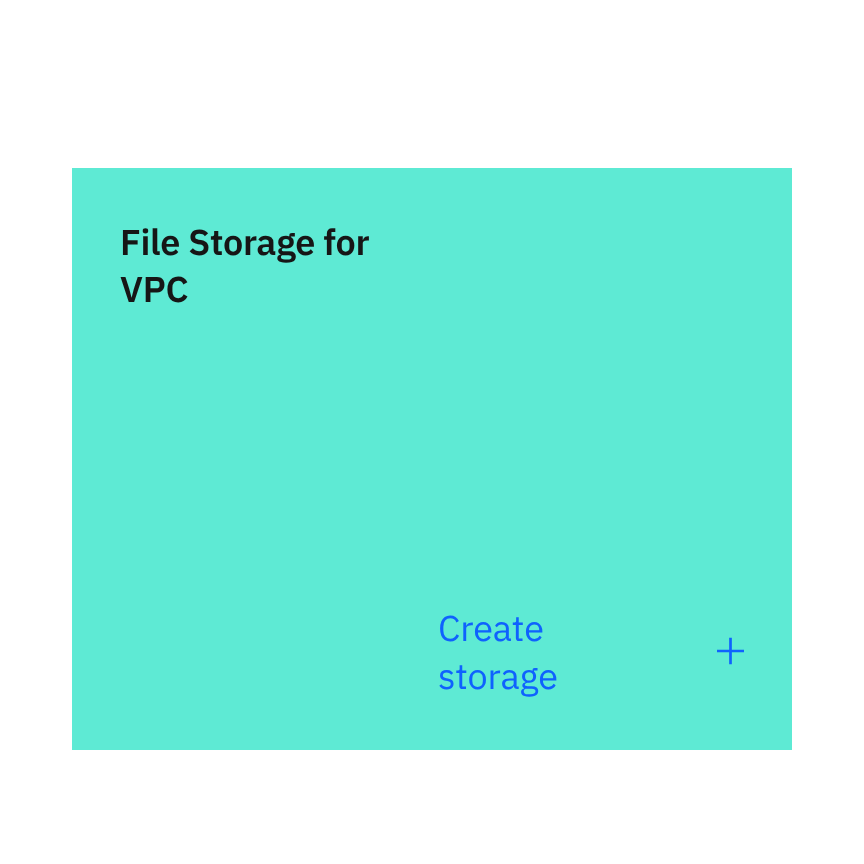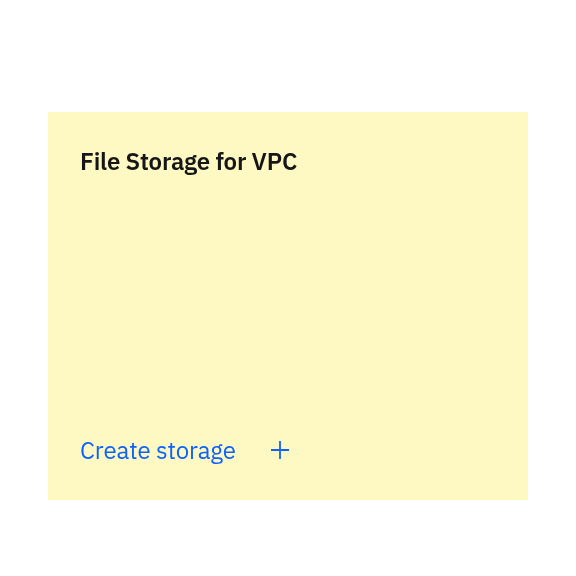--- a/index.html
+++ b/index.html
@@ -13,24 +13,24 @@
       font-family: 'IBM Plex Sans', -apple-system, BlinkMacSystemFont, 'Segoe UI', Helvetica, Arial, sans-serif;
       background: #ffffff;
       padding: 0;
     }
     .card {
       position: absolute;
       left: 48px;
       top: 112px;
       width: 480px;
       height: 388px;
-      background: #fef9c3;
+      background: #5eead4;
       padding: 34px 32px 34px 32px;
       display: flex;
-      flex-direction: column;
+      flex-direction: row;
     }
     .card-title {
       font-size: 24px;
       font-weight: 600;
       color: #161616;
       letter-spacing: -0.2px;
       margin-bottom: 16px;
       line-height: 1.3;
     }
     .card-description {

